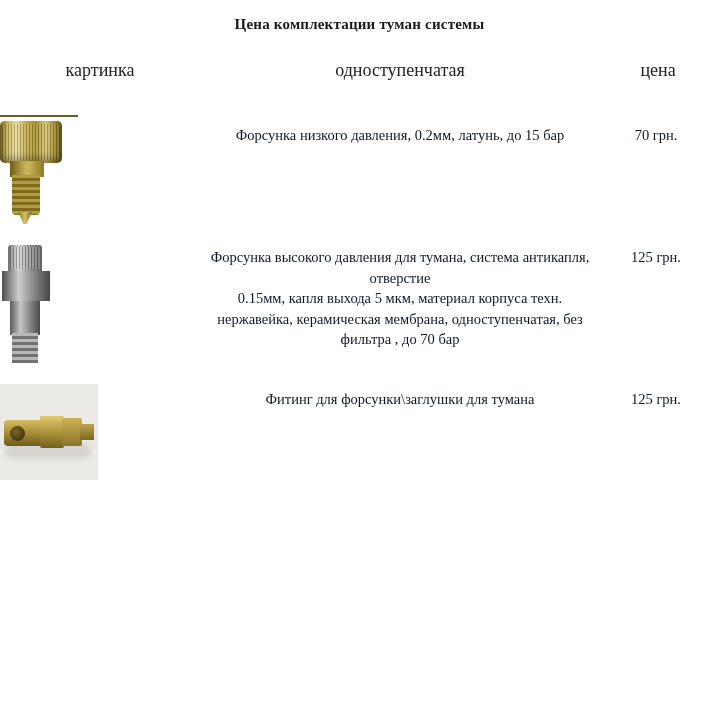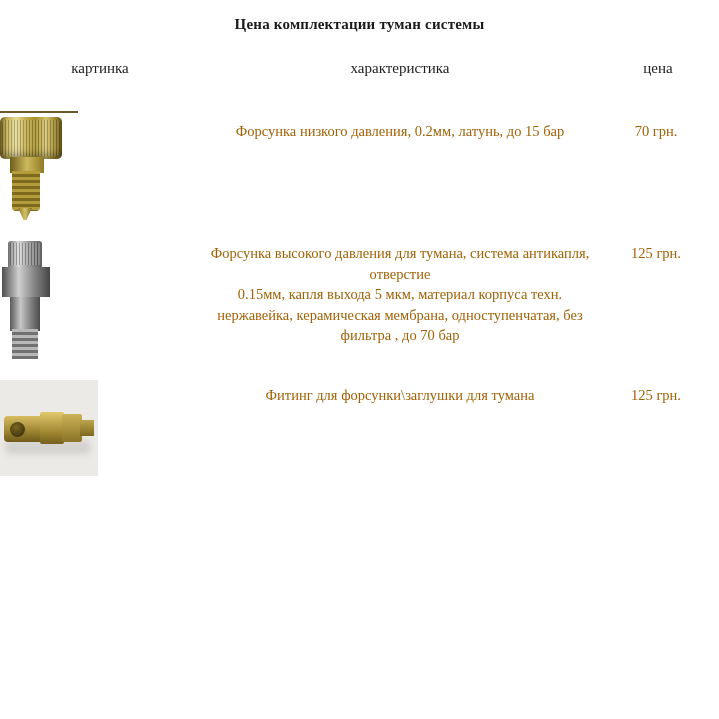--- a/index.html
+++ b/index.html
@@ -35,34 +35,34 @@
     table-layout: fixed;
     margin-top: 26px;
   }
   table.price-table col.c-img { width: 200px; }
   table.price-table col.c-desc { width: 400px; }
   table.price-table col.c-price { width: 119px; }
 
   th.head-cell {
     font-family: "Liberation Serif", serif;
     font-weight: normal;
-    font-size: 15px;
+    font-size: 18px;
     color: #222222;
     padding-bottom: 26px;
     vertical-align: top;
   }
   th.head-img { text-align: center; }
   th.head-desc { text-align: center; }
   th.head-price { text-align: center; padding-right: 4px; }
 
   td.cell {
     vertical-align: top;
     font-size: 14.5px;
     line-height: 1.42;
-    color: #a16207;
+    color: #0f172a;
   }
   td.cell-img {
     padding: 0;
     vertical-align: top;
   }
   td.cell-desc {
     text-align: center;
     padding: 0 10px;
   }
   td.cell-price {
@@ -265,21 +265,21 @@
 
   <table class="price-table">
     <colgroup>
       <col class="c-img">
       <col class="c-desc">
       <col class="c-price">
     </colgroup>
     <thead>
       <tr>
         <th class="head-cell head-img">картинка</th>
-        <th class="head-cell head-desc">характеристика</th>
+        <th class="head-cell head-desc">одноступенчатая</th>
         <th class="head-cell head-price">цена</th>
       </tr>
     </thead>
     <tbody>
 
       <tr>
         <td class="cell cell-img">
           <div class="thumb thumb-1">
             <div class="t1-rule"></div>
             <div class="t1-knurl"></div>

